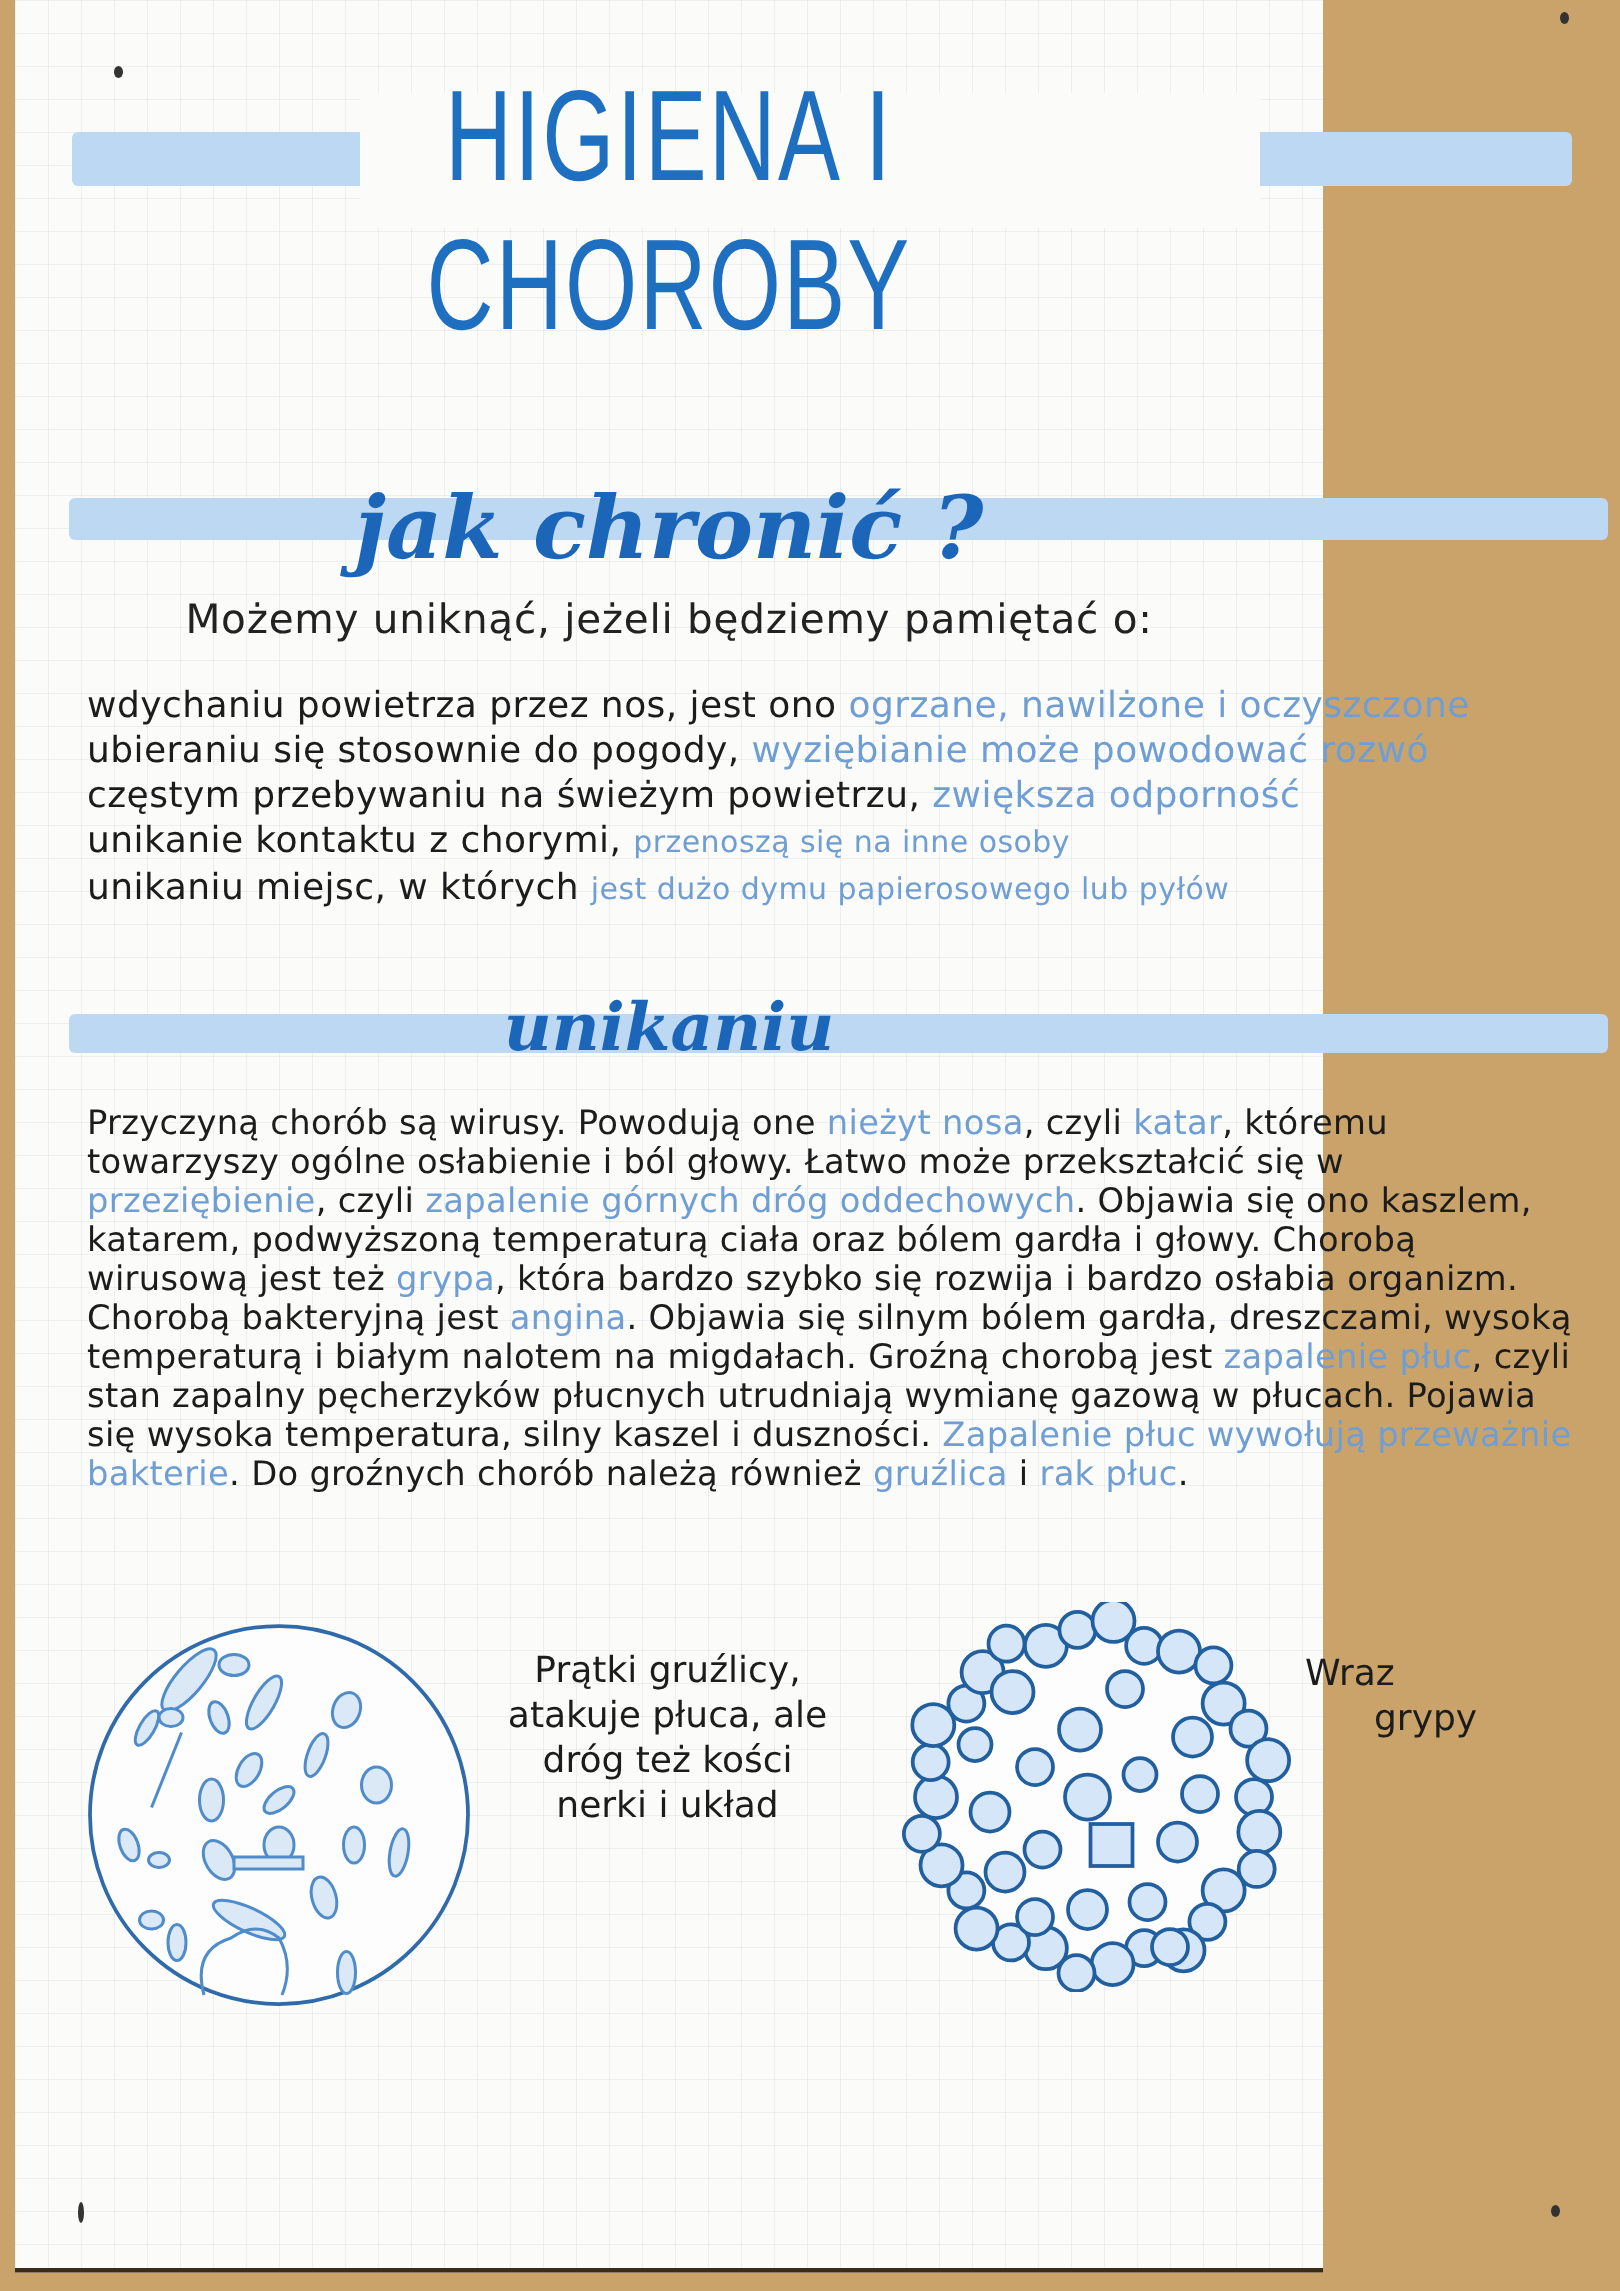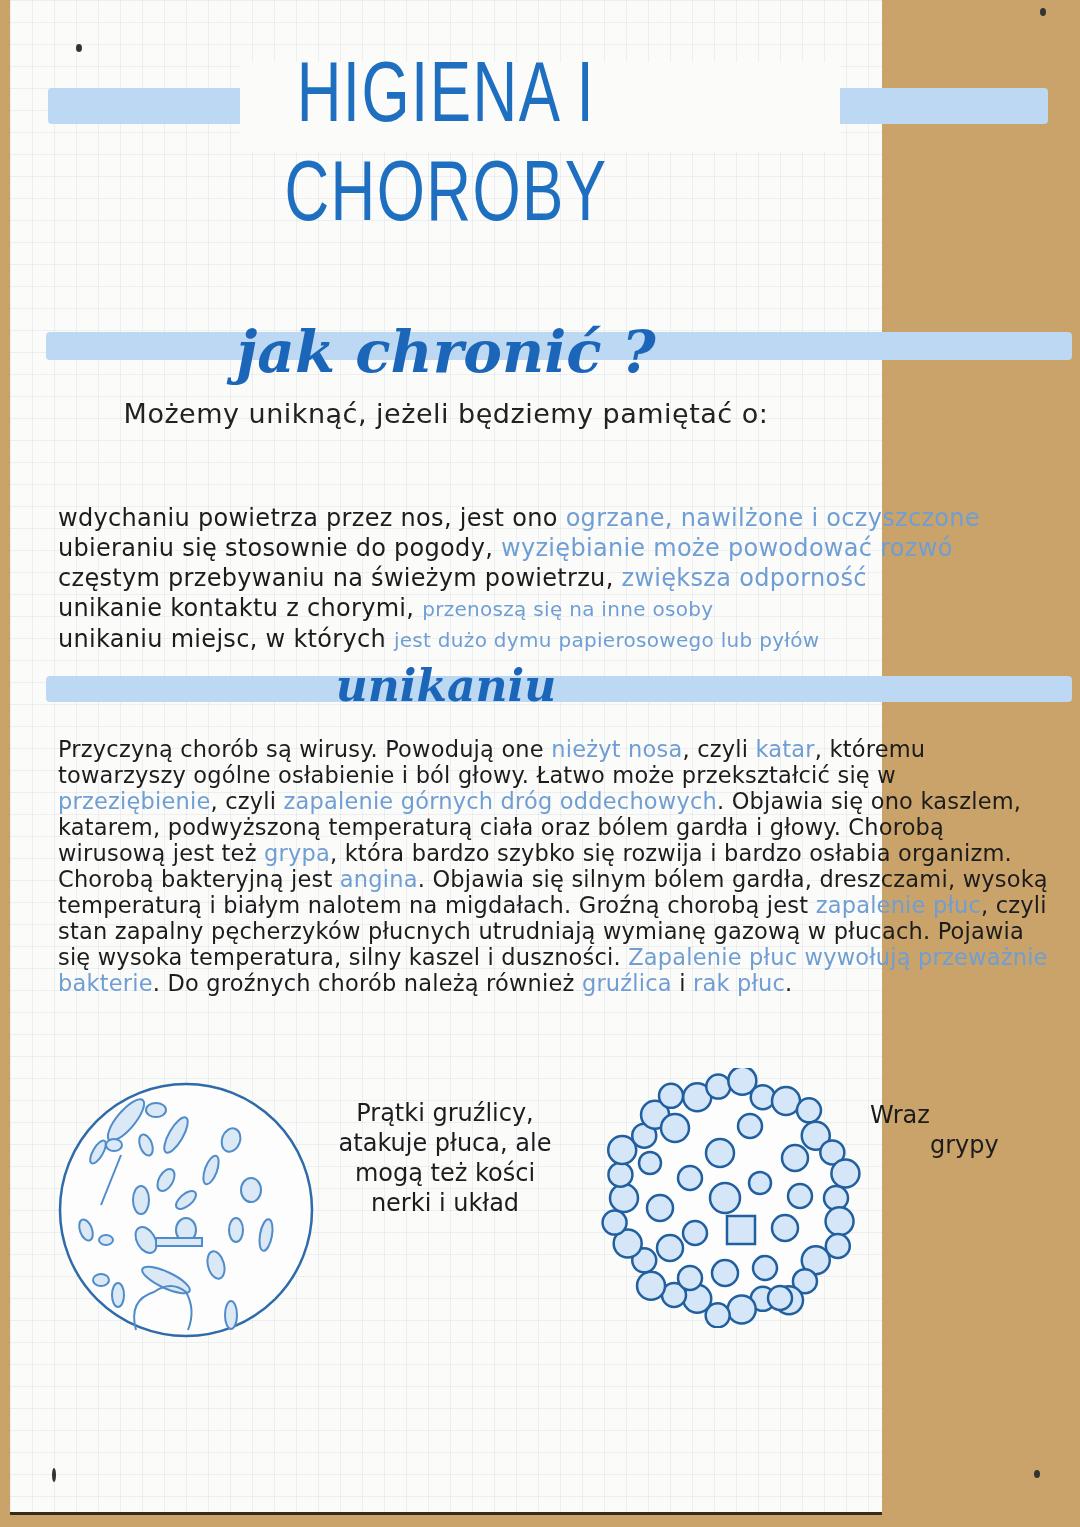--- a/index.html
+++ b/index.html
@@ -34,21 +34,21 @@
   .script {
     position:absolute; text-align:center; color:#1b66b8;
     font-family:"DejaVu Serif", serif; font-style:italic; font-weight:bold;
   }
   .section1-head { left:0; right:0; top:318px; font-size:58px; }
   .section2-head { left:0; right:0; top:660px; font-size:44px; }
   .lead {
     position:absolute; left:0; right:0; top:398px; text-align:center;
     font-size:27px; color:#222; letter-spacing:0.5px;
   }
-  .tips { position:absolute; left:48px; top:455px; width:1020px;margin-top:48px; }
+  .tips { position:absolute; left:48px; top:455px; width:1020px; }
   .tip { font-size:24px; line-height:30px; color:#1c1c1c; white-space:nowrap; letter-spacing:0.3px;}
   .hl { color:#6f9ed4; }
   .hl-s { color:#6f9ed4; font-size:20px; }
   .body-text {
     position:absolute; left:48px; top:736px; width:1000px;
     font-size:22.5px; line-height:26px; color:#1c1c1c; letter-spacing:0.2px;
   }
   .caption {
     position:absolute; text-align:center; color:#1c1c1c; font-size:24px; line-height:30px;
   }
@@ -114,21 +114,21 @@
       <ellipse cx="110" cy="200" rx="26" ry="8" transform="rotate(25 110 200)"></ellipse>
       <ellipse cx="175" cy="235" rx="6" ry="14"></ellipse>
       <rect x="100" y="158" width="46" height="8"></rect>
     </g>
     <line x1="65" y1="75" x2="45" y2="125" stroke="#4f8cc9" stroke-width="2"></line>
     <path d="M80 250 Q72 220 98 212 Q115 200 130 212 Q140 230 132 250" fill="none" stroke="#4f8cc9" stroke-width="2"></path>
   </svg>
   <div class="caption cap1">
     <div>Prątki gruźlicy,</div>
     <div>atakuje płuca, ale</div>
-    <div>mogą też kości</div>
+    <div>dróg też kości</div>
     <div>nerki i układ</div>
   </div>
 
   <svg style="left:580px;top:1068px" width="280" height="260" viewBox="0 0 280 260">
     <circle cx="140" cy="130" r="112" fill="#fdfdfd" stroke="#4f8cc9" stroke-width="2"></circle>
     <g fill="#d4e6f7" stroke="#215f9f" stroke-width="2.5" id="virus-blobs">
         <circle cx="246" cy="130" r="12"></circle>
         <circle cx="249.55253128218624" cy="153.28610937158905" r="14"></circle>
         <circle cx="247.79836400182688" cy="177.99492388294442" r="12"></circle>
         <circle cx="225.75580140374444" cy="192.30523674300215" r="14"></circle>
@@ -173,18 +173,18 @@
         <circle cx="135" cy="130" r="15"></circle>
         <circle cx="170" cy="115" r="11"></circle>
         <circle cx="105" cy="165" r="12"></circle>
         <circle cx="190" cy="230" r="12"></circle>
         <circle cx="60" cy="95" r="11"></circle>
       </g>
     <rect x="137" y="148" width="28" height="28" fill="#d4e6f7" stroke="#215f9f" stroke-width="2.5"></rect>
   </svg>
   <div class="caption cap2">
     <div>Wraz</div>
-    <div style="padding-left:60px">grypy</div>
+    <div style="padding-left:46px">grypy</div>
   </div>
 
   <span class="dot" style="left:42px;top:1468px;height:14px;width:4px"></span>
   <span class="dot" style="left:1024px;top:1470px"></span>
 </div>
 
 </body></html>

